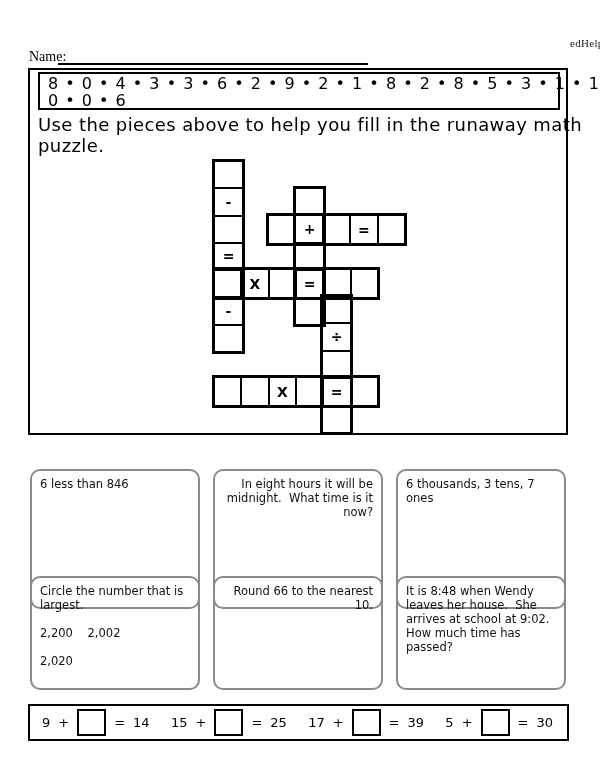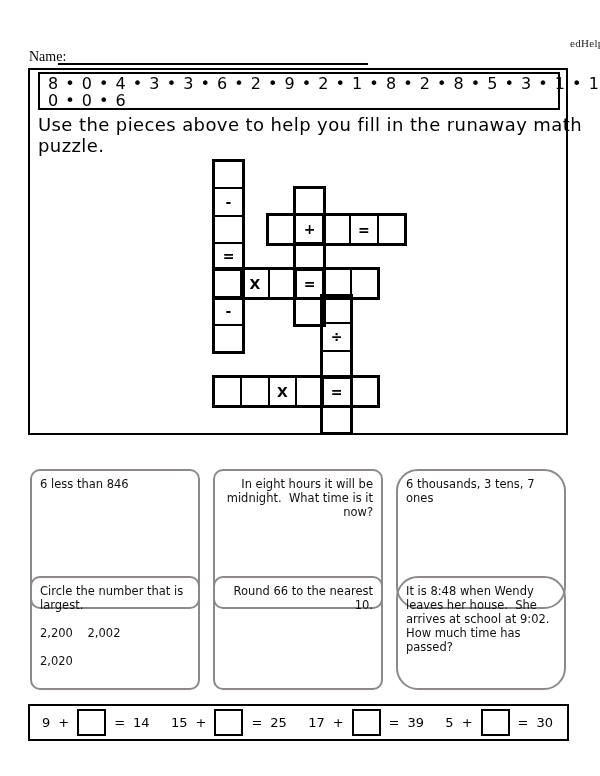--- a/index.html
+++ b/index.html
@@ -108,21 +108,21 @@
     padding: 6px 8px;
     font-size: 11.5px;
     line-height: 14px;
     color: #111;
     white-space: pre-wrap;
   }
   .row1 { top: 462px; height: 140px; margin-top: 7px; }
   .row2 { top: 576px; height: 114px; }
   .col1 { left: 30px; }
   .col2 { left: 213px; text-align: right; }
-  .col3 { left: 396px; border-radius: 22px; }
+  .col3 { left: 396px; }
 
   
   .eq-box {
     position: absolute;
     left: 28px;
     top: 704px;
     width: 541px;
     height: 37px;
     border: 2px solid #000;
     box-sizing: border-box;

